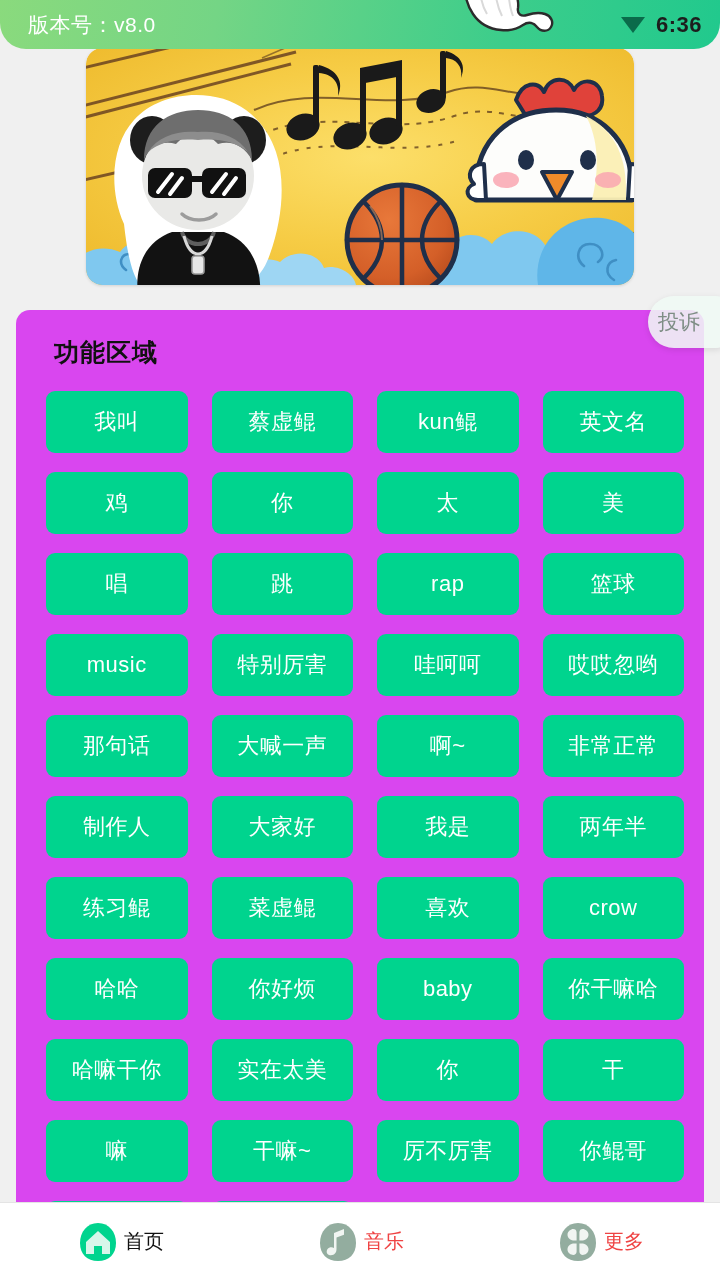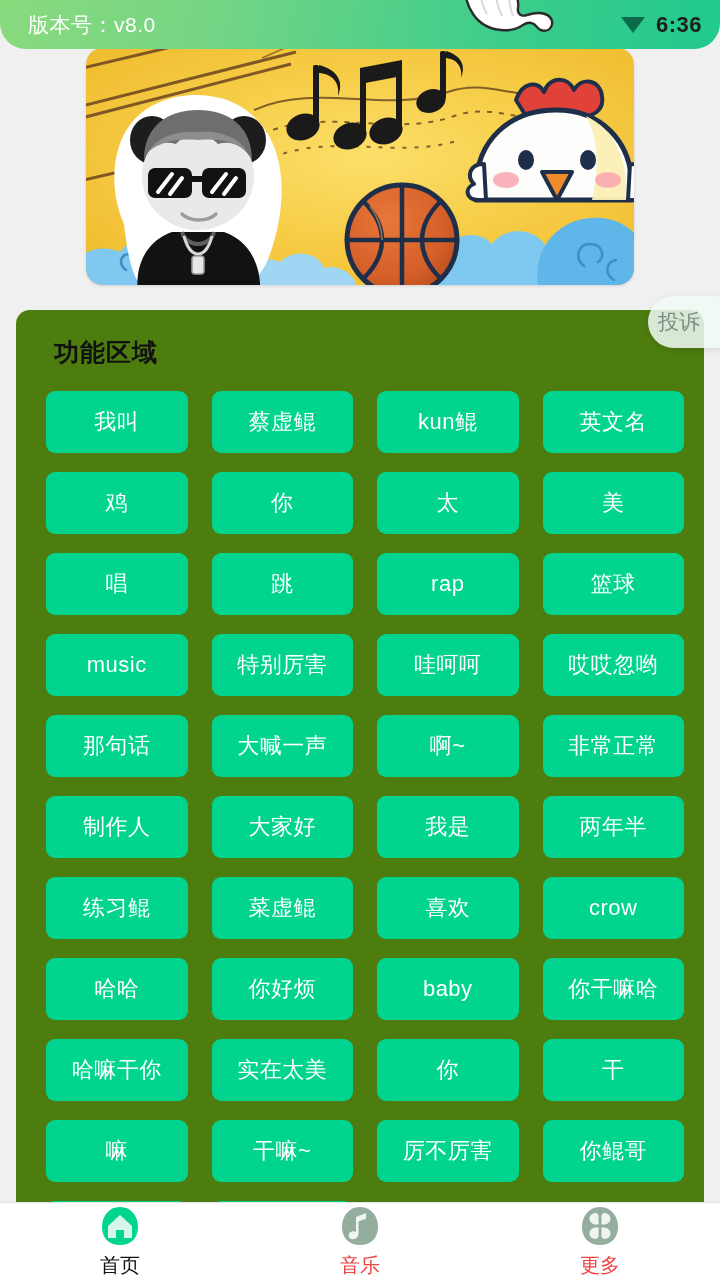--- a/index.html
+++ b/index.html
@@ -85,21 +85,21 @@
     box-shadow: 0 2px 6px rgba(0,0,0,0.10);
   }
   .complaint-btn span { margin-right: 16px; }
 
   
   .card {
     position: absolute;
     left: 16px; top: 310px;
     width: 688px;
     min-height: 890px;
-    background: #4d7c0f;
+    background: #d946ef;
     border-radius: 14px;
     padding: 26px 20px 10px 22px;
     z-index: 8;
     overflow: hidden;
   }
   .card-title {
     font-size: 25px;
     font-weight: bold;
     color: #111111;
     margin-left: 16px;
@@ -134,21 +134,21 @@
     width: 720px; height: 78px;
     background: #ffffff;
     border-top: 1px solid #e4e4e4;
     display: flex;
     align-items: center;
     z-index: 30;
   }
   .nav-item {
     flex: 1;
     display: flex;
-    flex-direction: column;
+    flex-direction: row;
     align-items: center;
     justify-content: center;
     gap: 4px;
     cursor: pointer;
   }
   .nav-label { font-size: 20px; }
   .nav-item.active .nav-label { color: #111111; }
   .nav-item .nav-label { color: #ef4444; }
   .nav-icon { width: 44px; height: 44px; display: block; }
 </style>

